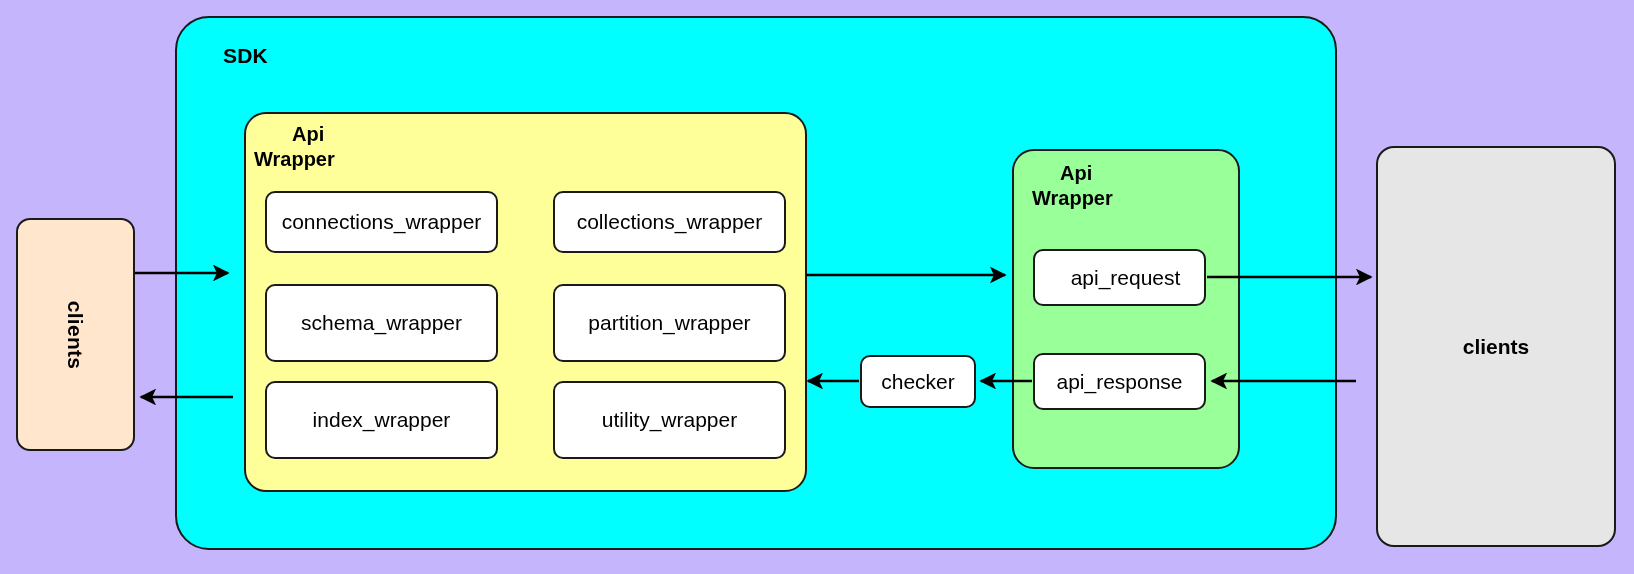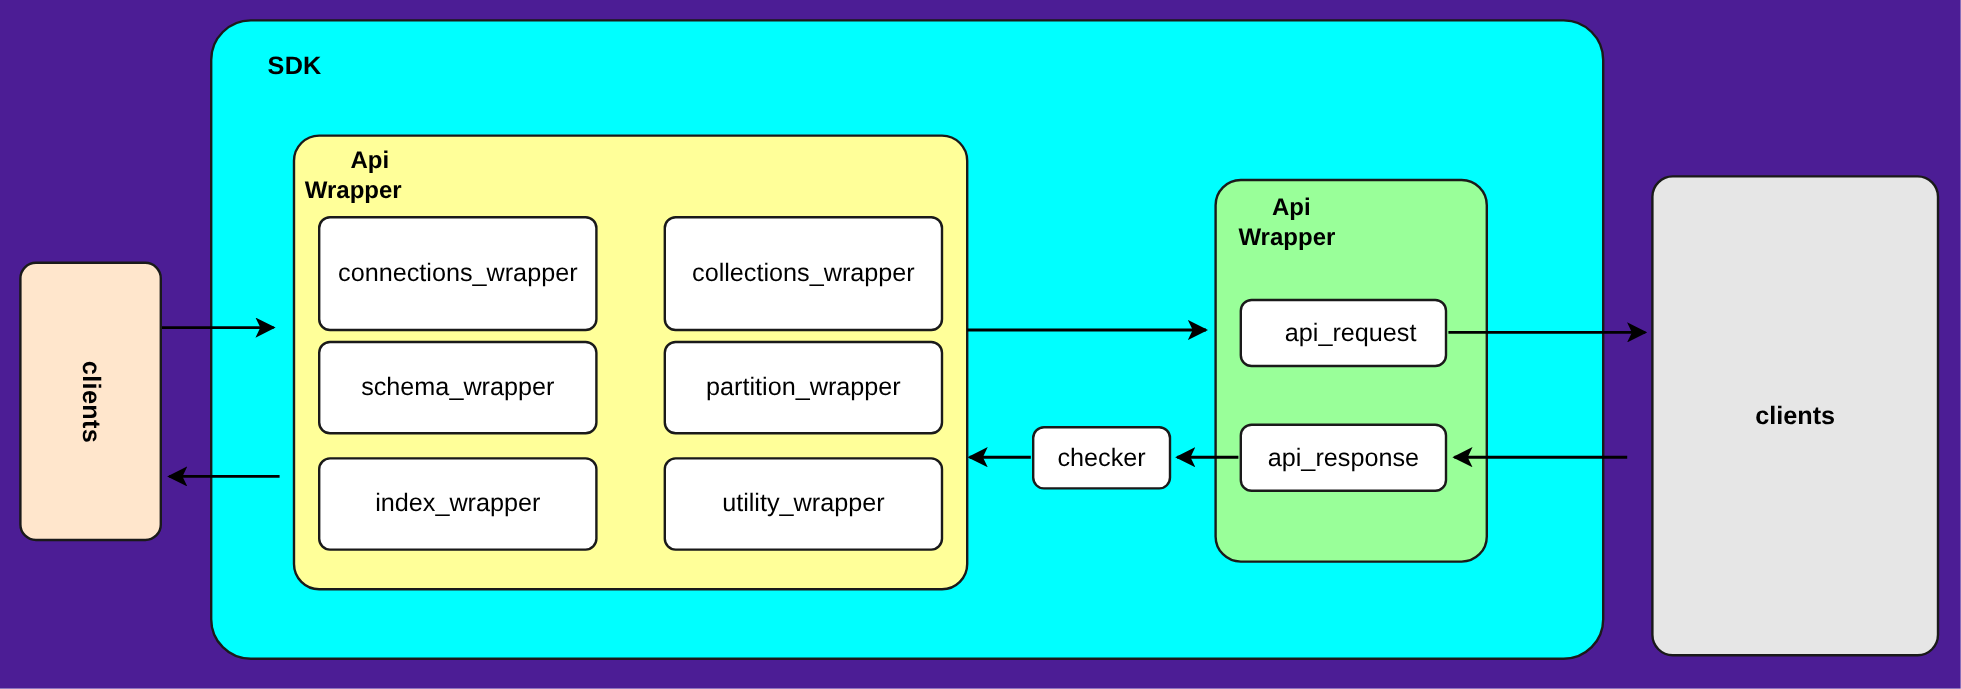--- a/index.html
+++ b/index.html
@@ -7,21 +7,21 @@
     padding: 0;
     background: #ffffff;
   }
   body {
     font-family: "Liberation Sans", sans-serif;
   }
   #canvas {
     position: relative;
     width: 1634px;
     height: 574px;
-    background: #4c1d95;
+    background: #c4b5fd;
     overflow: hidden;
   }
   .box {
     position: absolute;
     box-sizing: border-box;
     border: 2px solid #1a1a1a;
     display: flex;
     align-items: center;
     justify-content: center;
     color: #000000;
@@ -85,21 +85,21 @@
 
   
   .leaf {
     background: #ffffff;
     border-radius: 10px;
     font-size: 21px;
     text-align: center;
   }
   .w-col-a { left: 265px; width: 233px; }
   .w-col-b { left: 553px; width: 233px; }
-  .w-row-1 { top: 180px; height: 96px; }
+  .w-row-1 { top: 191px; height: 62px; }
   .w-row-2 { top: 284px; height: 78px; }
   .w-row-3 { top: 381px; height: 78px; }
 
   #box-api-request { left: 1033px; top: 249px; width: 173px; height: 57px; padding-left: 12px; }
   #box-api-response { left: 1033px; top: 353px; width: 173px; height: 57px; }
 
   #box-checker {
     left: 860px; top: 355px; width: 116px; height: 53px;
   }
 

